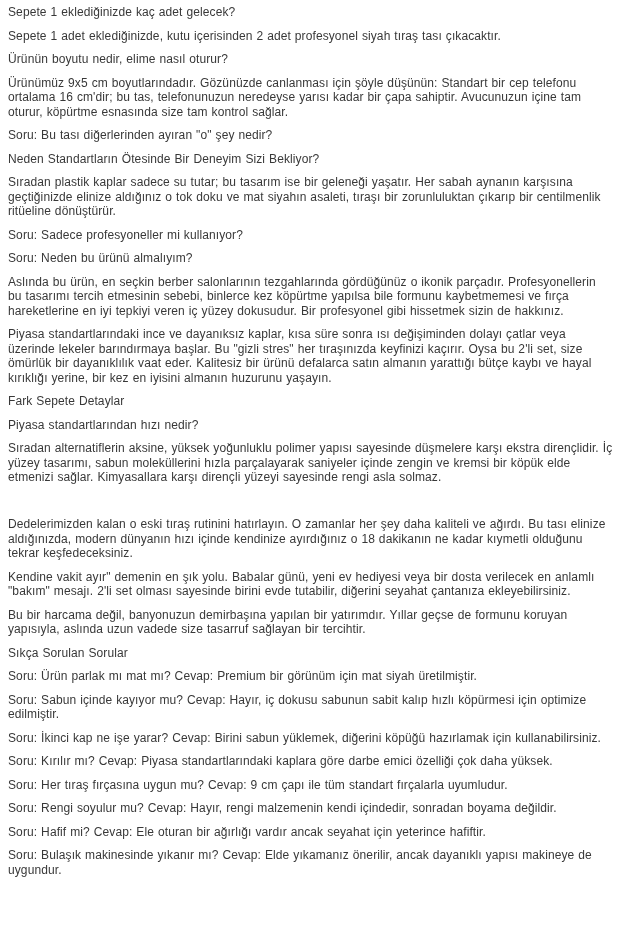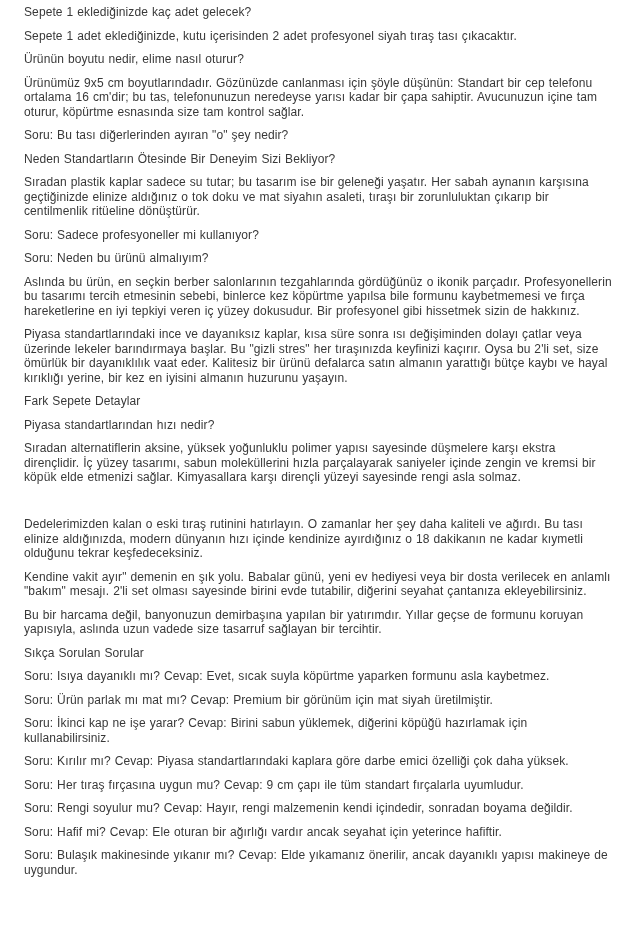--- a/index.html
+++ b/index.html
@@ -11,21 +11,21 @@
     width: 621px;
     min-height: 931px;
     font-family: "Liberation Sans", "DejaVu Sans", sans-serif;
     color: #383838;
     box-sizing: border-box;
   }
   .doc {
     padding: 5px 8px 10px 8px;
   }
   .doc p {
-    margin: 0 0 9px 16px;
+    margin: 0 0 9px 0;
     font-size: 12px;
     line-height: 14.5px;
     font-weight: 400;
     letter-spacing: 0.1px;
     word-spacing: 0.5px;
   }
   .doc p.spacer {
     min-height: 14.5px;
     margin: 0 0 9px 0;
   }
@@ -47,21 +47,21 @@
     <p>Aslında bu ürün, en seçkin berber salonlarının tezgahlarında gördüğünüz o ikonik parçadır. Profesyonellerin bu tasarımı tercih etmesinin sebebi, binlerce kez köpürtme yapılsa bile formunu kaybetmemesi ve fırça hareketlerine en iyi tepkiyi veren iç yüzey dokusudur. Bir profesyonel gibi hissetmek sizin de hakkınız.</p>
     <p>Piyasa standartlarındaki ince ve dayanıksız kaplar, kısa süre sonra ısı değişiminden dolayı çatlar veya üzerinde lekeler barındırmaya başlar. Bu "gizli stres" her tıraşınızda keyfinizi kaçırır. Oysa bu 2'li set, size ömürlük bir dayanıklılık vaat eder. Kalitesiz bir ürünü defalarca satın almanın yarattığı bütçe kaybı ve hayal kırıklığı yerine, bir kez en iyisini almanın huzurunu yaşayın.</p>
     <p>Fark Sepete Detaylar</p>
     <p>Piyasa standartlarından hızı nedir?</p>
     <p>Sıradan alternatiflerin aksine, yüksek yoğunluklu polimer yapısı sayesinde düşmelere karşı ekstra dirençlidir. İç yüzey tasarımı, sabun moleküllerini hızla parçalayarak saniyeler içinde zengin ve kremsi bir köpük elde etmenizi sağlar. Kimyasallara karşı dirençli yüzeyi sayesinde rengi asla solmaz.</p>
     <p class="spacer"></p>
     <p>Dedelerimizden kalan o eski tıraş rutinini hatırlayın. O zamanlar her şey daha kaliteli ve ağırdı. Bu tası elinize aldığınızda, modern dünyanın hızı içinde kendinize ayırdığınız o 18 dakikanın ne kadar kıymetli olduğunu tekrar keşfedeceksiniz.</p>
     <p>Kendine vakit ayır" demenin en şık yolu. Babalar günü, yeni ev hediyesi veya bir dosta verilecek en anlamlı "bakım" mesajı. 2'li set olması sayesinde birini evde tutabilir, diğerini seyahat çantanıza ekleyebilirsiniz.</p>
     <p>Bu bir harcama değil, banyonuzun demirbaşına yapılan bir yatırımdır. Yıllar geçse de formunu koruyan yapısıyla, aslında uzun vadede size tasarruf sağlayan bir tercihtir.</p>
     <p>Sıkça Sorulan Sorular</p>
-    <p>Soru: Isıya dayanıklı mı? Cevap: Evet, sıcak suyla köpürtme yaparken formunu asla kaybetmez.</p>
     <p>Soru: Ürün parlak mı mat mı? Cevap: Premium bir görünüm için mat siyah üretilmiştir.</p>
+    <p>Soru: Sabun içinde kayıyor mu? Cevap: Hayır, iç dokusu sabunun sabit kalıp hızlı köpürmesi için optimize edilmiştir.</p>
     <p>Soru: İkinci kap ne işe yarar? Cevap: Birini sabun yüklemek, diğerini köpüğü hazırlamak için kullanabilirsiniz.</p>
     <p>Soru: Kırılır mı? Cevap: Piyasa standartlarındaki kaplara göre darbe emici özelliği çok daha yüksek.</p>
     <p>Soru: Her tıraş fırçasına uygun mu? Cevap: 9 cm çapı ile tüm standart fırçalarla uyumludur.</p>
     <p>Soru: Rengi soyulur mu? Cevap: Hayır, rengi malzemenin kendi içindedir, sonradan boyama değildir.</p>
     <p>Soru: Hafif mi? Cevap: Ele oturan bir ağırlığı vardır ancak seyahat için yeterince hafiftir.</p>
     <p>Soru: Bulaşık makinesinde yıkanır mı? Cevap: Elde yıkamanız önerilir, ancak dayanıklı yapısı makineye de uygundur.</p>
   </div>
 
 </body></html>

